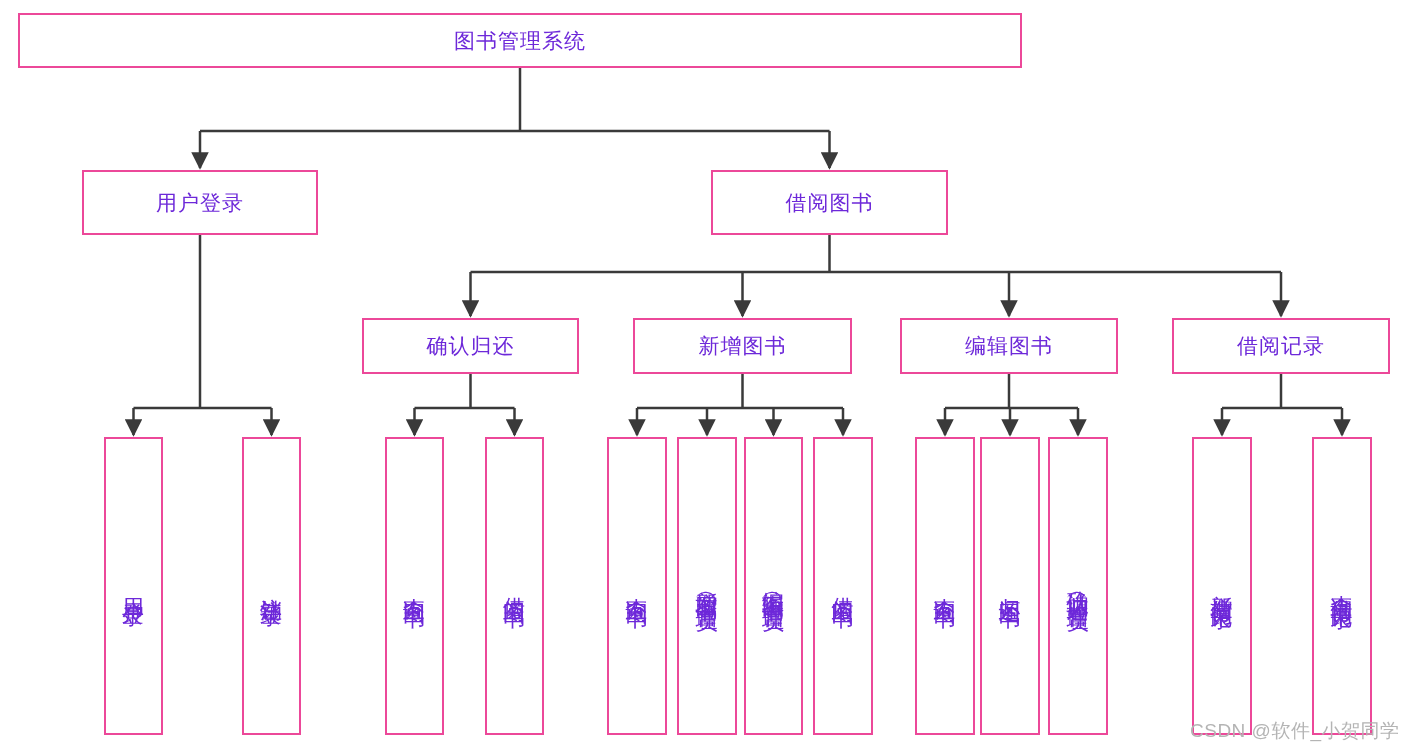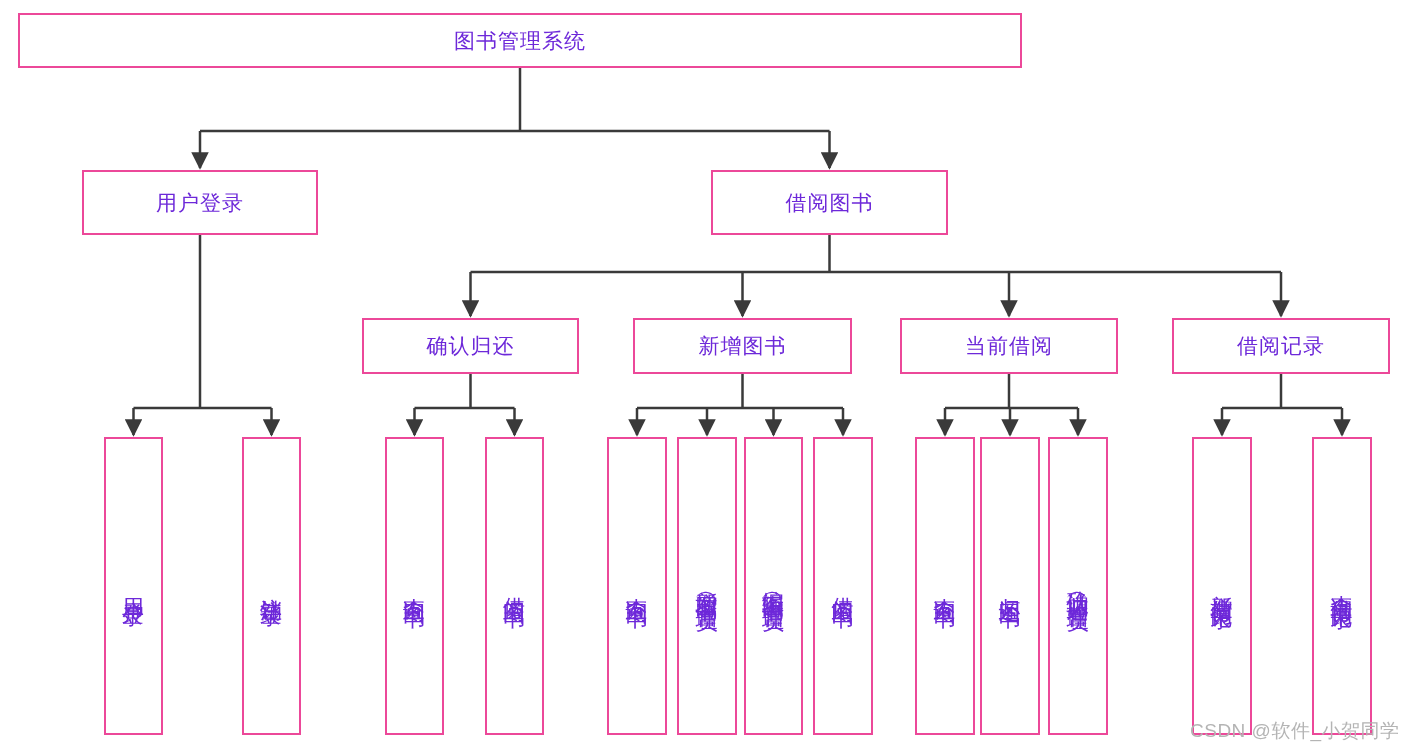--- a/index.html
+++ b/index.html
@@ -124,21 +124,21 @@
       <div class="node horiz" style="left: 711px; top: 170px; width: 237px; height: 65px;">
         <span>借阅图书</span>
       </div>
       <div class="node horiz" style="left: 362px; top: 318px; width: 217px; height: 56px;">
         <span>确认归还</span>
       </div>
       <div class="node horiz" style="left: 633px; top: 318px; width: 219px; height: 56px;">
         <span>新增图书</span>
       </div>
       <div class="node horiz" style="left: 900px; top: 318px; width: 218px; height: 56px;">
-        <span>当前借阅</span>
+        <span>编辑图书</span>
       </div>
       <div class="node horiz" style="left: 1172px; top: 318px; width: 218px; height: 56px; text-align: right;">
         <span>借阅记录</span>
       </div>
       <div class="node vert" style="left: 104px; top: 437px; width: 59px; height: 298px;">
         <span>用户登录</span>
       </div>
       <div class="node vert" style="left: 242px; top: 437px; width: 59px; height: 298px;">
         <span>注销登录</span>
       </div>

